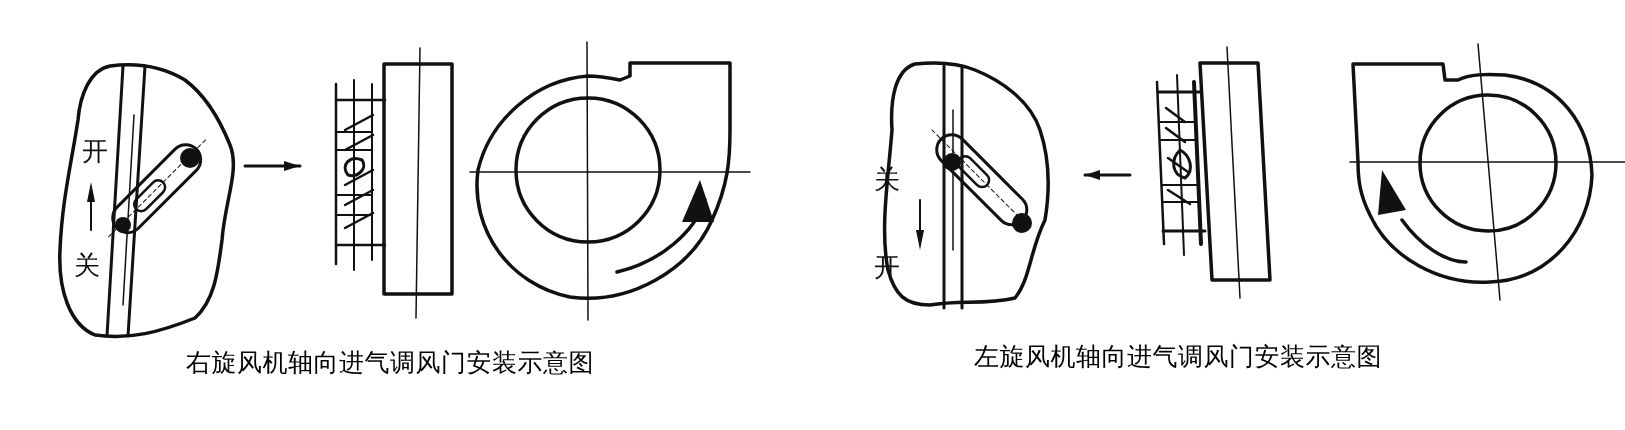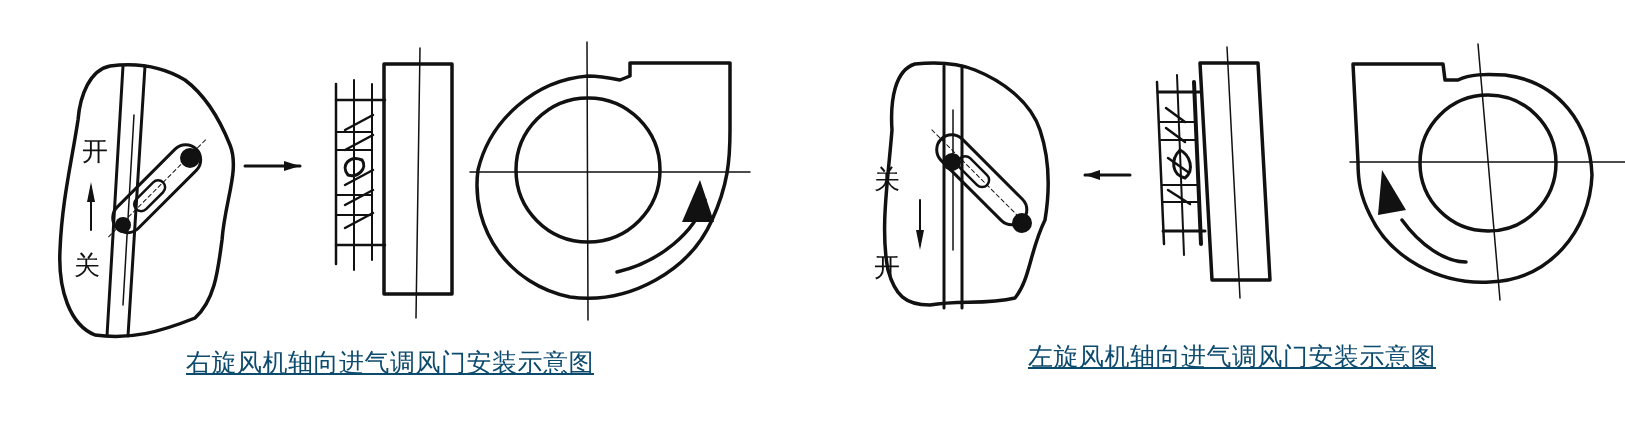--- a/index.html
+++ b/index.html
@@ -1,18 +1,18 @@
 <!DOCTYPE html>
 <html><head>
   <meta charset="utf-8">
   <style>
     html, body { margin: 0; padding: 0; background: #ffffff; }
     body { width: 1625px; height: 430px; position: relative; overflow: hidden; font-family: "DejaVu Sans", sans-serif; }
     svg { position: absolute; left: 0; top: 0; }
-    .caption { position: absolute; font-size: 25px; color: #0c4a6e; letter-spacing: 0.5px; white-space: nowrap; font-family: "DejaVu Serif", serif; text-decoration: underline; }
+    .caption { position: absolute; font-size: 25px; color: #000000; letter-spacing: 0.5px; white-space: nowrap; font-family: "DejaVu Serif", serif; }
     .lbl { position: absolute; font-size: 26px; color: #111; font-family: "DejaVu Sans", sans-serif; }
   </style>
 </head>
 <body>
 
 <svg width="1625" height="430" viewBox="0 0 1625 430">
   <g fill="none" stroke="#111" stroke-linecap="round" stroke-linejoin="round">
 
     <g>
 
@@ -120,13 +120,13 @@
     </g>
   </g>
 </svg>
 
 <div class="lbl" style="left:82px; top:134px;">开</div>
 <div class="lbl" style="left:74px; top:248px;">关</div>
 <div class="lbl" style="left:874px; top:162px;">关</div>
 <div class="lbl" style="left:874px; top:250px;">开</div>
 
 <div class="caption" style="left:186px; top:346px;">右旋风机轴向进气调风门安装示意图</div>
-<div class="caption" style="left:1028px; top:340px;">左旋风机轴向进气调风门安装示意图</div>
+<div class="caption" style="left:974px; top:340px;">左旋风机轴向进气调风门安装示意图</div>
 
 </body></html>

